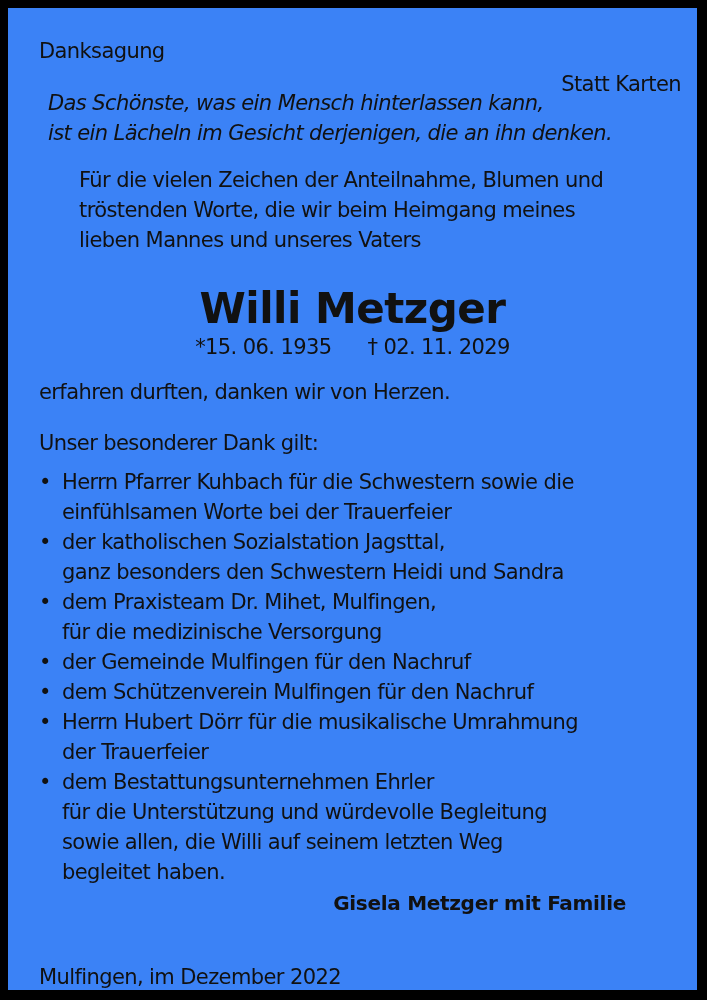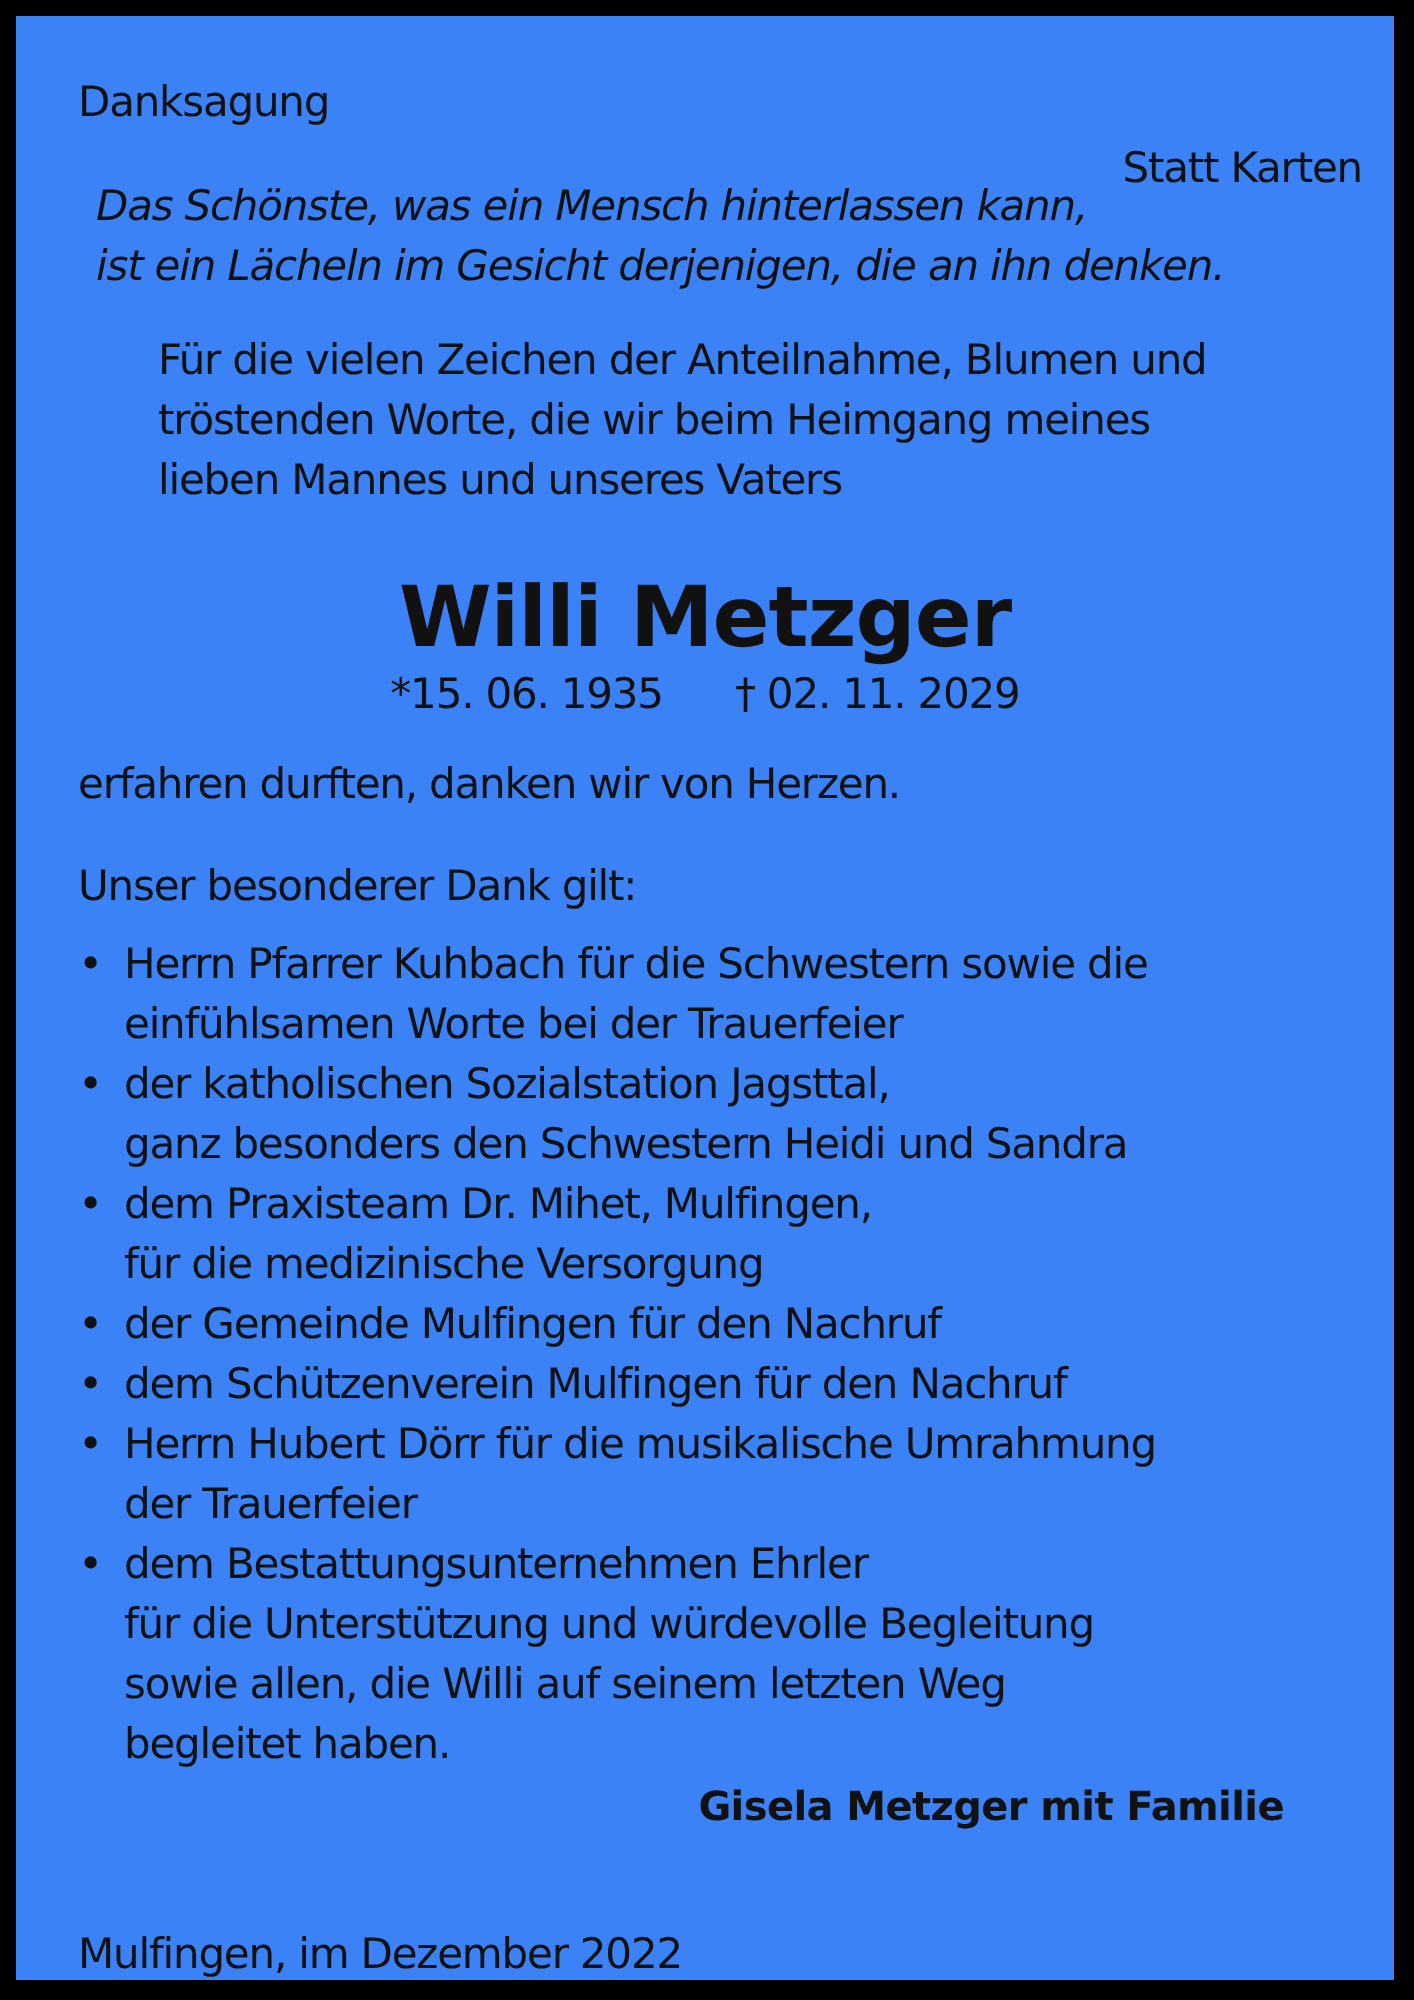--- a/index.html
+++ b/index.html
@@ -32,21 +32,21 @@
     .dates .gap { width: 36px; }
     .after { left: 31px; top: 369px; }
     .thanks-label { left: 31px; top: 420px; }
     .list { left: 0; top: 459px; width: 689px; }
     .li { position: relative; padding-left: 54px; }
     .li .bullet {
       position: absolute; left: 30px; top: 0;
       width: 14px; text-align: center;
     }
     .sig {
-      right: 55px; top: 883px;
+      right: 71px; top: 883px;
       font-size: 20px; font-weight: bold; letter-spacing: -0.3px;
     }
     .place { left: 31px; top: 930px; margin-top: 24px; }
   </style>
 </head>
 <body>
 
 <div class="card">
 
   <div class="abs t header-left">Danksagung</div>

